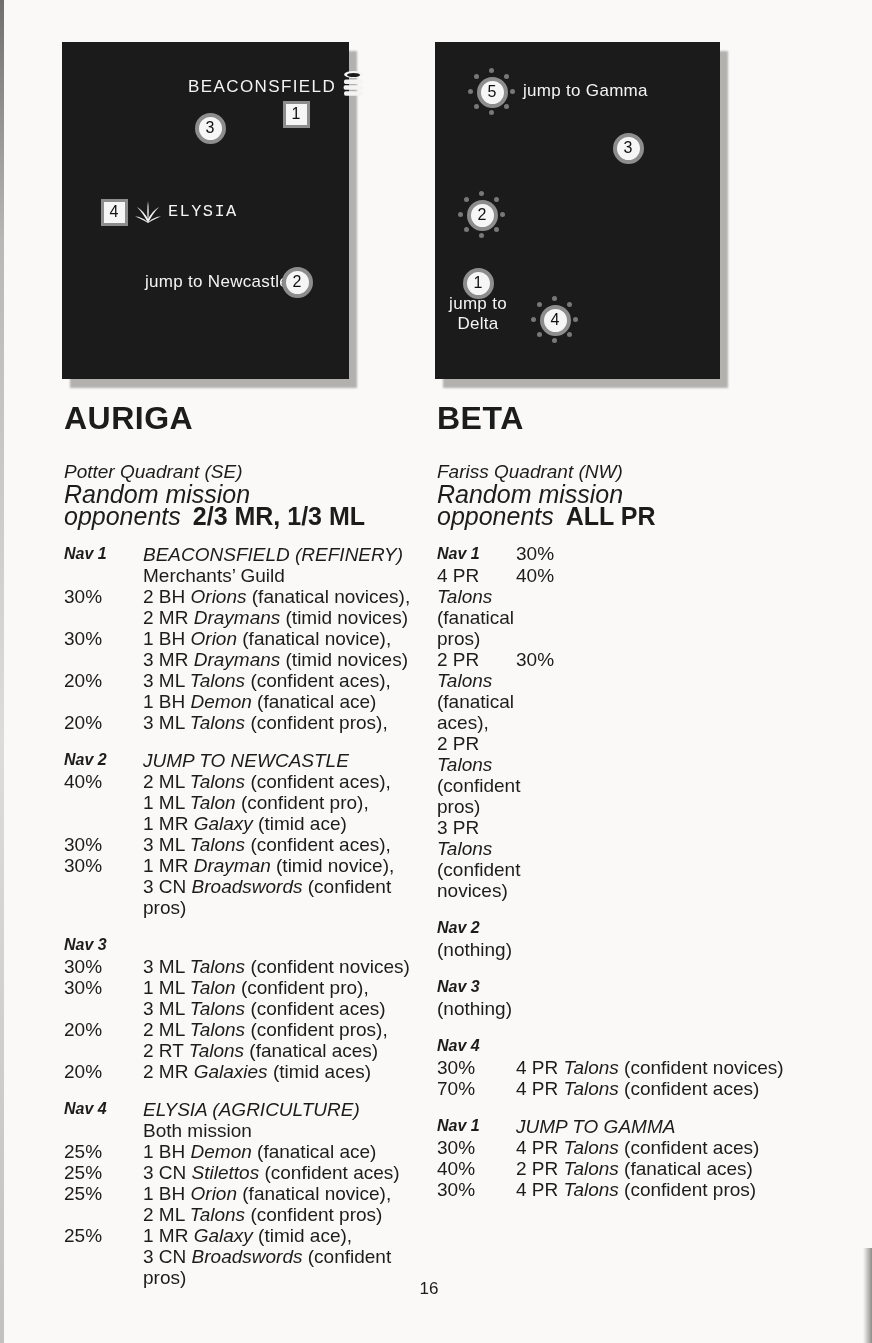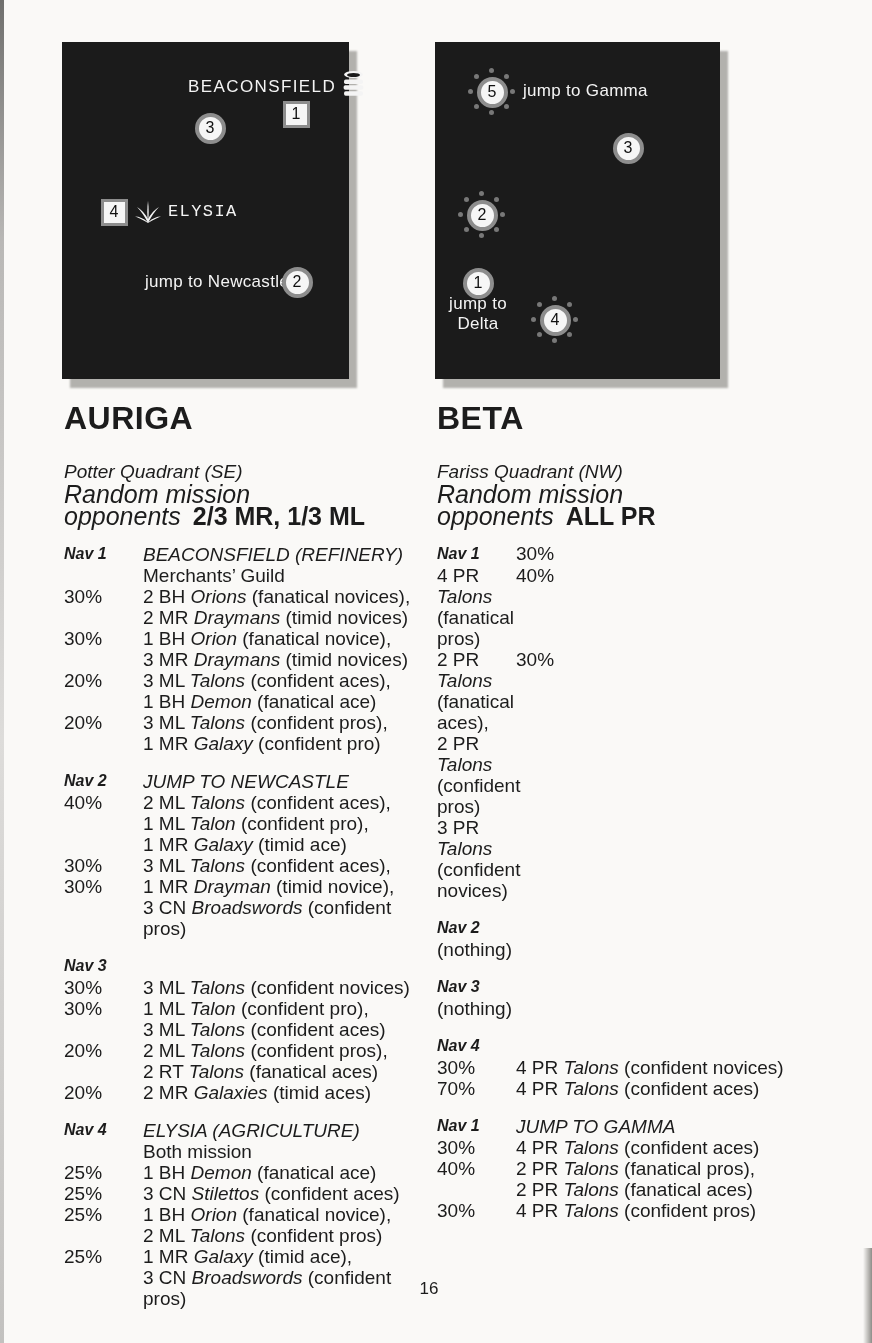--- a/index.html
+++ b/index.html
@@ -185,21 +185,20 @@
               <div class="line">3 MR <em>Draymans</em> (timid novices)</div>
             </div>
             <div class="pct">20%</div>
             <div>
               <div class="line">3 ML <em>Talons</em> (confident aces),</div>
               <div class="line">1 BH <em>Demon</em> (fanatical ace)</div>
             </div>
             <div class="pct">20%</div>
             <div>
               <div class="line">3 ML <em>Talons</em> (confident pros),</div>
-              <div class="line">1 MR <em>Galaxy</em> (confident pro)</div>
             </div>
           </div>
         </div>
         <div class="nav-section">
           <div class="nav-grid">
             <div class="nav-label">Nav 2</div>
             <div class="nav-title">JUMP TO NEWCASTLE</div>
             <div class="pct">40%</div>
             <div>
               <div class="line">2 ML <em>Talons</em> (confident aces),</div>
@@ -326,21 +325,20 @@
         <div class="nav-section">
           <div class="nav-grid">
             <div class="nav-label">Nav 1</div>
             <div class="nav-title">JUMP TO GAMMA</div>
             <div class="pct">30%</div>
             <div>
               <div class="line">4 PR <em>Talons</em> (confident aces)</div>
             </div>
             <div class="pct">40%</div>
             <div>
-              <div class="line">2 PR <em>Talons</em> (fanatical pros),</div>
               <div class="line">2 PR <em>Talons</em> (fanatical aces)</div>
             </div>
             <div class="pct">30%</div>
             <div>
               <div class="line">4 PR <em>Talons</em> (confident pros)</div>
             </div>
           </div>
         </div>
       </div>
   </div>

